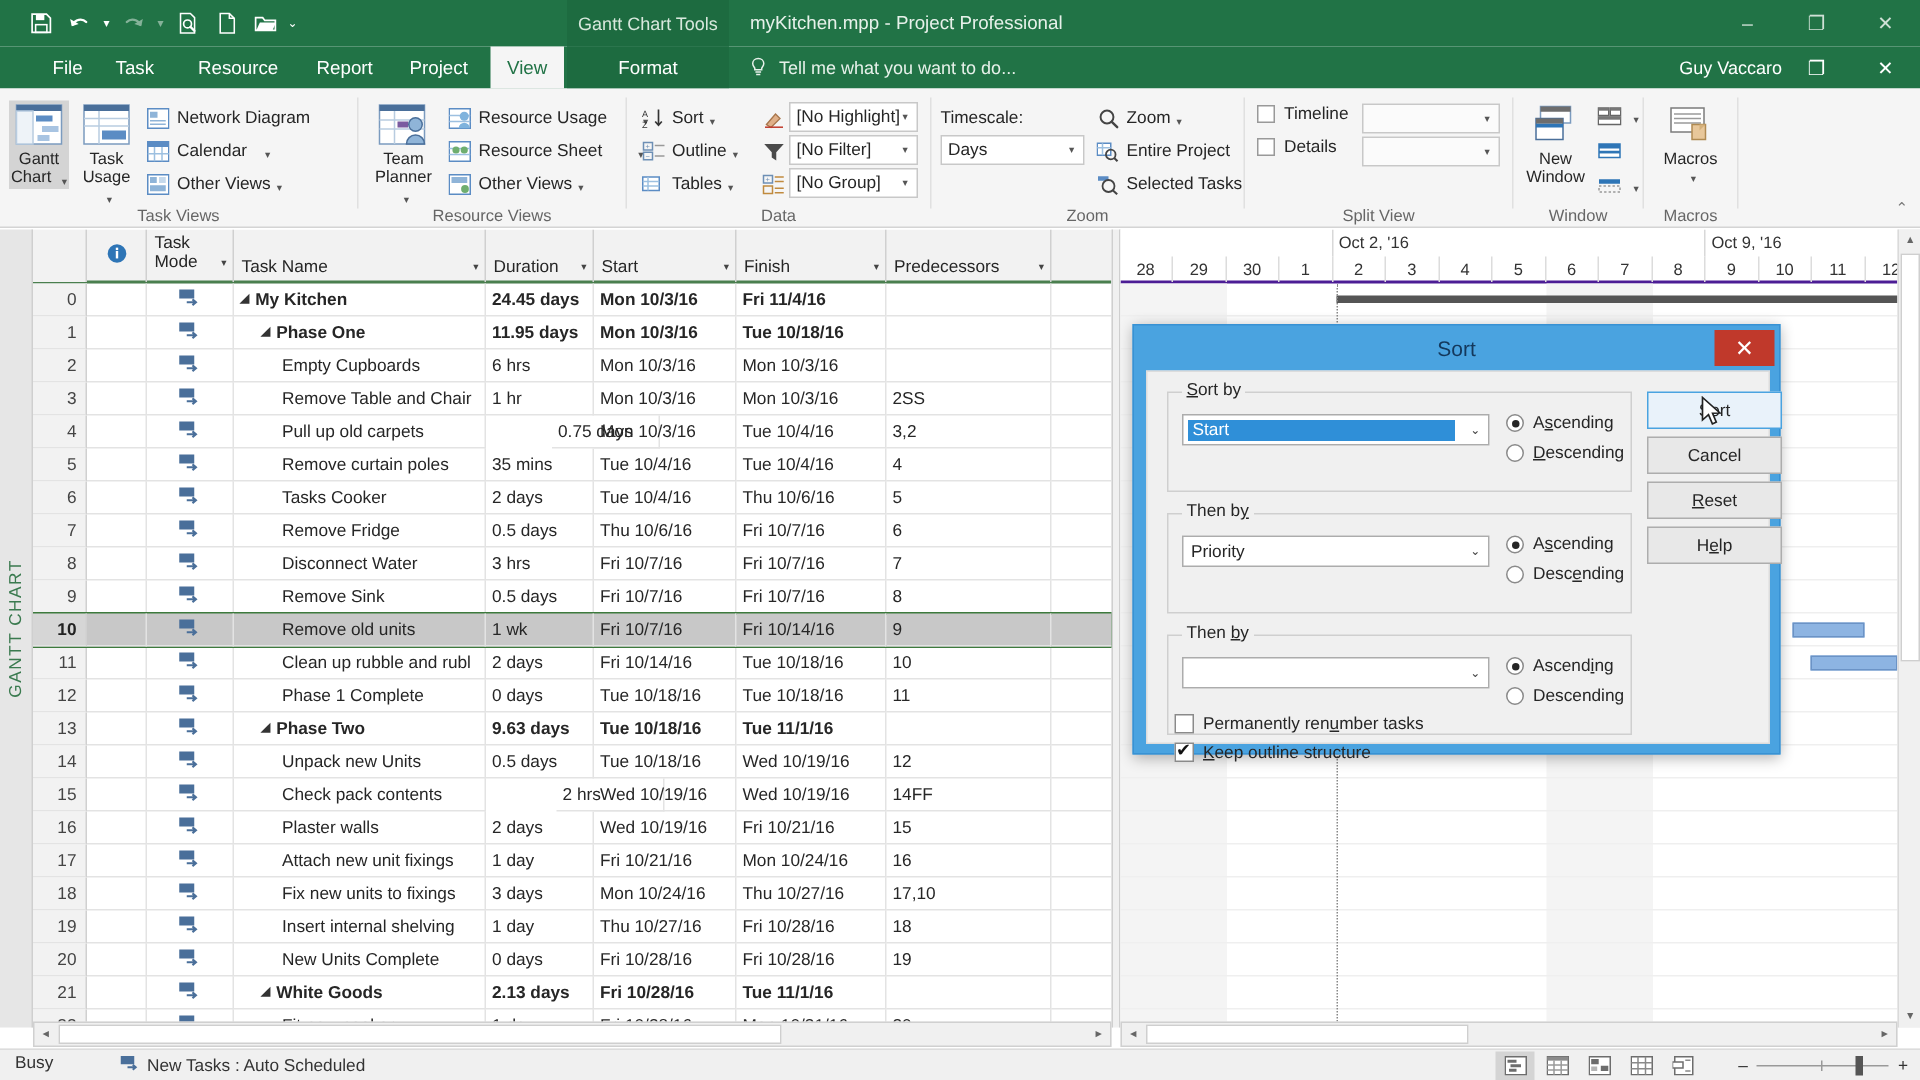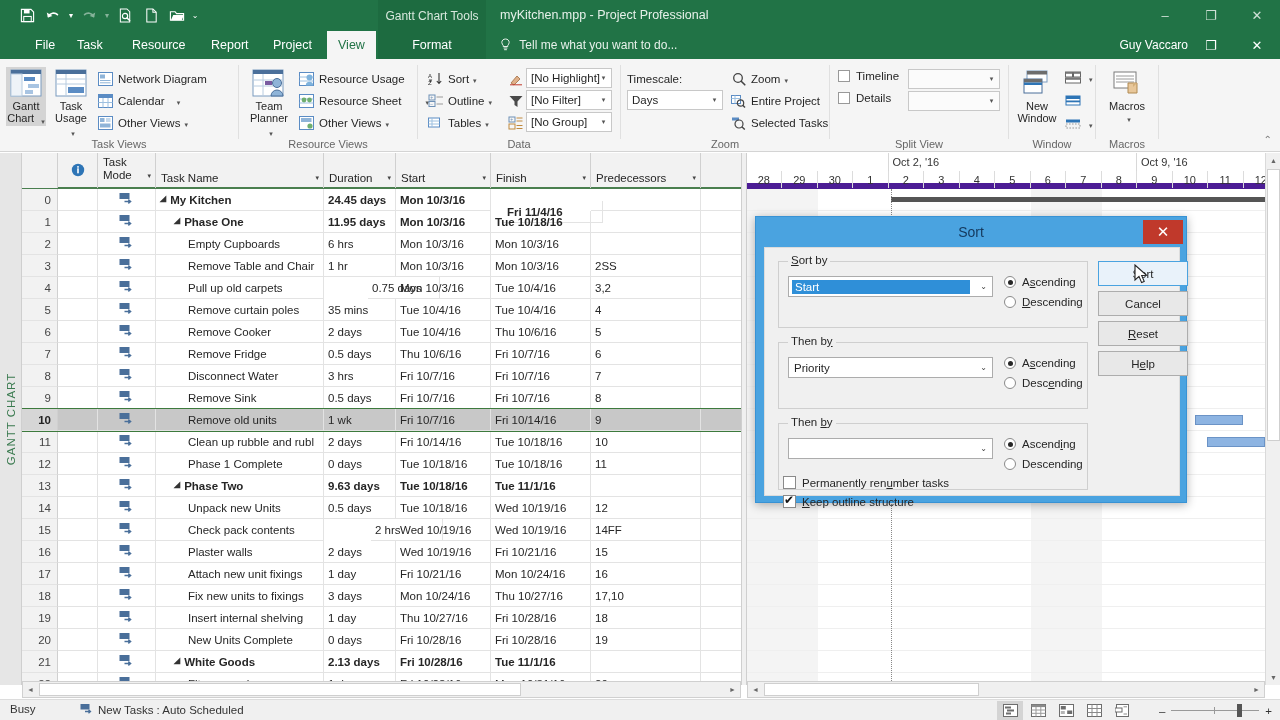--- a/index.html
+++ b/index.html
@@ -161,21 +161,21 @@
 
   
   .splitter {
     position:absolute; left:741px; top:153px; width:6px; height:532px;
     background:#f0f0f0; border-left:1px solid #cfcfcf; border-right:1px solid #cfcfcf;
   }
   .gantt {
     position:absolute; left:747px; top:153px; width:518px; height:532px;
     background:#fff; overflow:hidden;
   }
-  .gtimescale { position:absolute; left:0; top:0; width:518px; height:36px; background:#fff; border-bottom:6px solid #4c1d95;}
+  .gtimescale { position:absolute; left:0; top:0; width:518px; height:36px; background:#fff; border-bottom:2px solid #4c1d95;}
   .gtop { position:absolute; left:0; top:0; width:518px; height:18px;}
   .gmonth {
     position:absolute; top:0; height:18px; border-right:1px solid #d8d8d8;
     font-size:11px; color:#333; display:flex; align-items:center; padding-left:4px;
     white-space:nowrap; overflow:hidden;
   }
   .gday {
     position:absolute; top:18px; height:17px; border-right:1px solid #dcdcdc;
     font-size:11px; color:#333; display:flex; align-items:center; justify-content:center;
   }
@@ -777,21 +777,21 @@
                 <rect x="0.5" y="1" width="10" height="6" fill="#4a6f9a"></rect>
                 <path d="M5.5 9.5 h5.5 M9.3 7.6 L11.6 9.5 L9.3 11.4" fill="none" stroke="#4a6f9a" stroke-width="1.4"></path>
               </svg></span>
           </div>
           <div class="cell bold" style="left: 134px; width: 168px; padding-left: 4px;">
             <span class="summ-tri">◢</span>
             <span>My Kitchen</span>
           </div>
           <div class="cell bold" style="left: 302px; width: 72px;">24.45 days</div>
           <div class="cell bold" style="left: 374px; width: 95px;">Mon 10/3/16</div>
-          <div class="cell bold" style="left: 481px; width: 100px; margin-top: 12px;">Fri 11/4/16</div>
+          <div class="cell bold" style="left: 469px; width: 100px;">Fri 11/4/16</div>
           <div class="cell bold" style="left: 569px; width: 110px;"></div>
           <div class="cell" style="left: 679px; width: 40px; border-right: none;"></div>
         </div>
         <div class="row" style="top: 22px;">
           <div class="rnum">1</div>
           <div class="cell" style="left: 36px; width: 40px;"></div>
           <div class="cell" style="left: 76px; width: 58px; justify-content: center;">
             <span><svg width="15" height="13" viewBox="0 0 15 13">
                 <rect x="0.5" y="1" width="10" height="6" fill="#4a6f9a"></rect>
                 <path d="M5.5 9.5 h5.5 M9.3 7.6 L11.6 9.5 L9.3 11.4" fill="none" stroke="#4a6f9a" stroke-width="1.4"></path>
@@ -882,21 +882,21 @@
         <div class="row" style="top: 132px;">
           <div class="rnum">6</div>
           <div class="cell" style="left: 36px; width: 40px;"></div>
           <div class="cell" style="left: 76px; width: 58px; justify-content: center;">
             <span><svg width="15" height="13" viewBox="0 0 15 13">
                 <rect x="0.5" y="1" width="10" height="6" fill="#4a6f9a"></rect>
                 <path d="M5.5 9.5 h5.5 M9.3 7.6 L11.6 9.5 L9.3 11.4" fill="none" stroke="#4a6f9a" stroke-width="1.4"></path>
               </svg></span>
           </div>
           <div class="cell" style="left: 134px; width: 168px; padding-left: 32px;">
-            <span>Remove Cooker</span>
+            <span>Tasks Cooker</span>
           </div>
           <div class="cell" style="left: 302px; width: 72px;">2 days</div>
           <div class="cell" style="left: 374px; width: 95px;">Tue 10/4/16</div>
           <div class="cell" style="left: 469px; width: 100px;">Thu 10/6/16</div>
           <div class="cell" style="left: 569px; width: 110px;">5</div>
           <div class="cell" style="left: 679px; width: 40px; border-right: none;"></div>
         </div>
         <div class="row" style="top: 154px;">
           <div class="rnum">7</div>
           <div class="cell" style="left: 36px; width: 40px;"></div>

